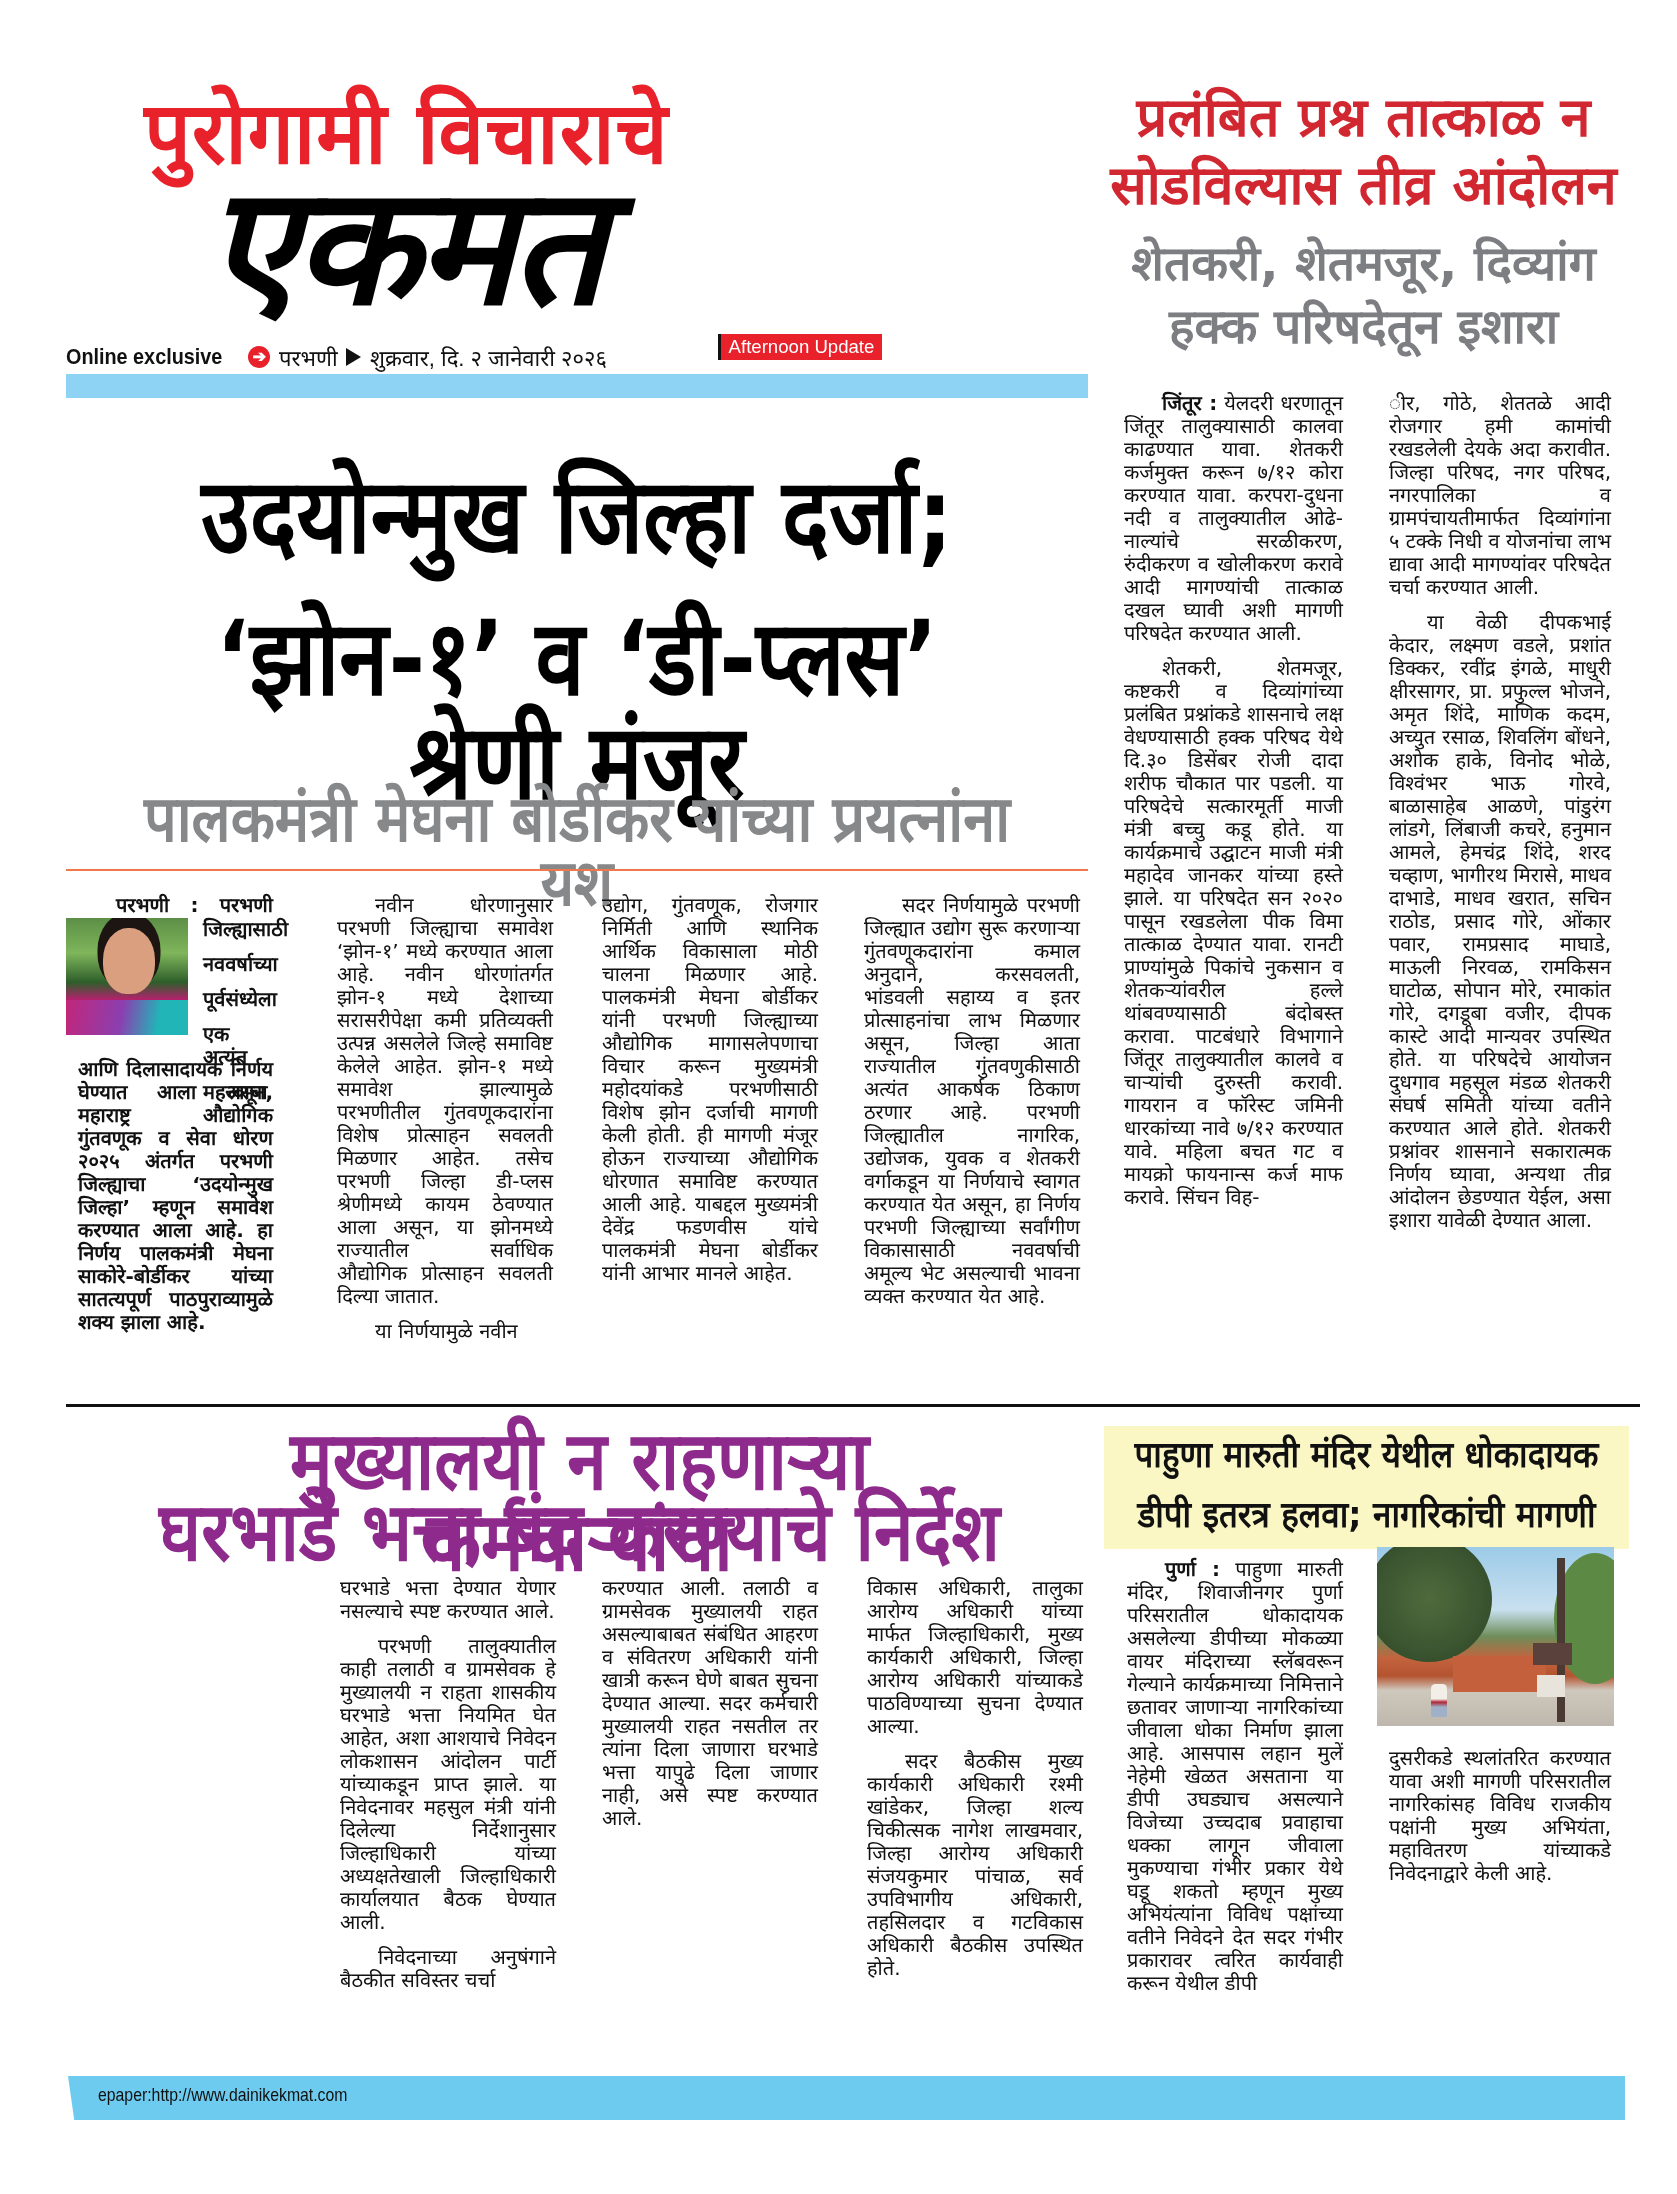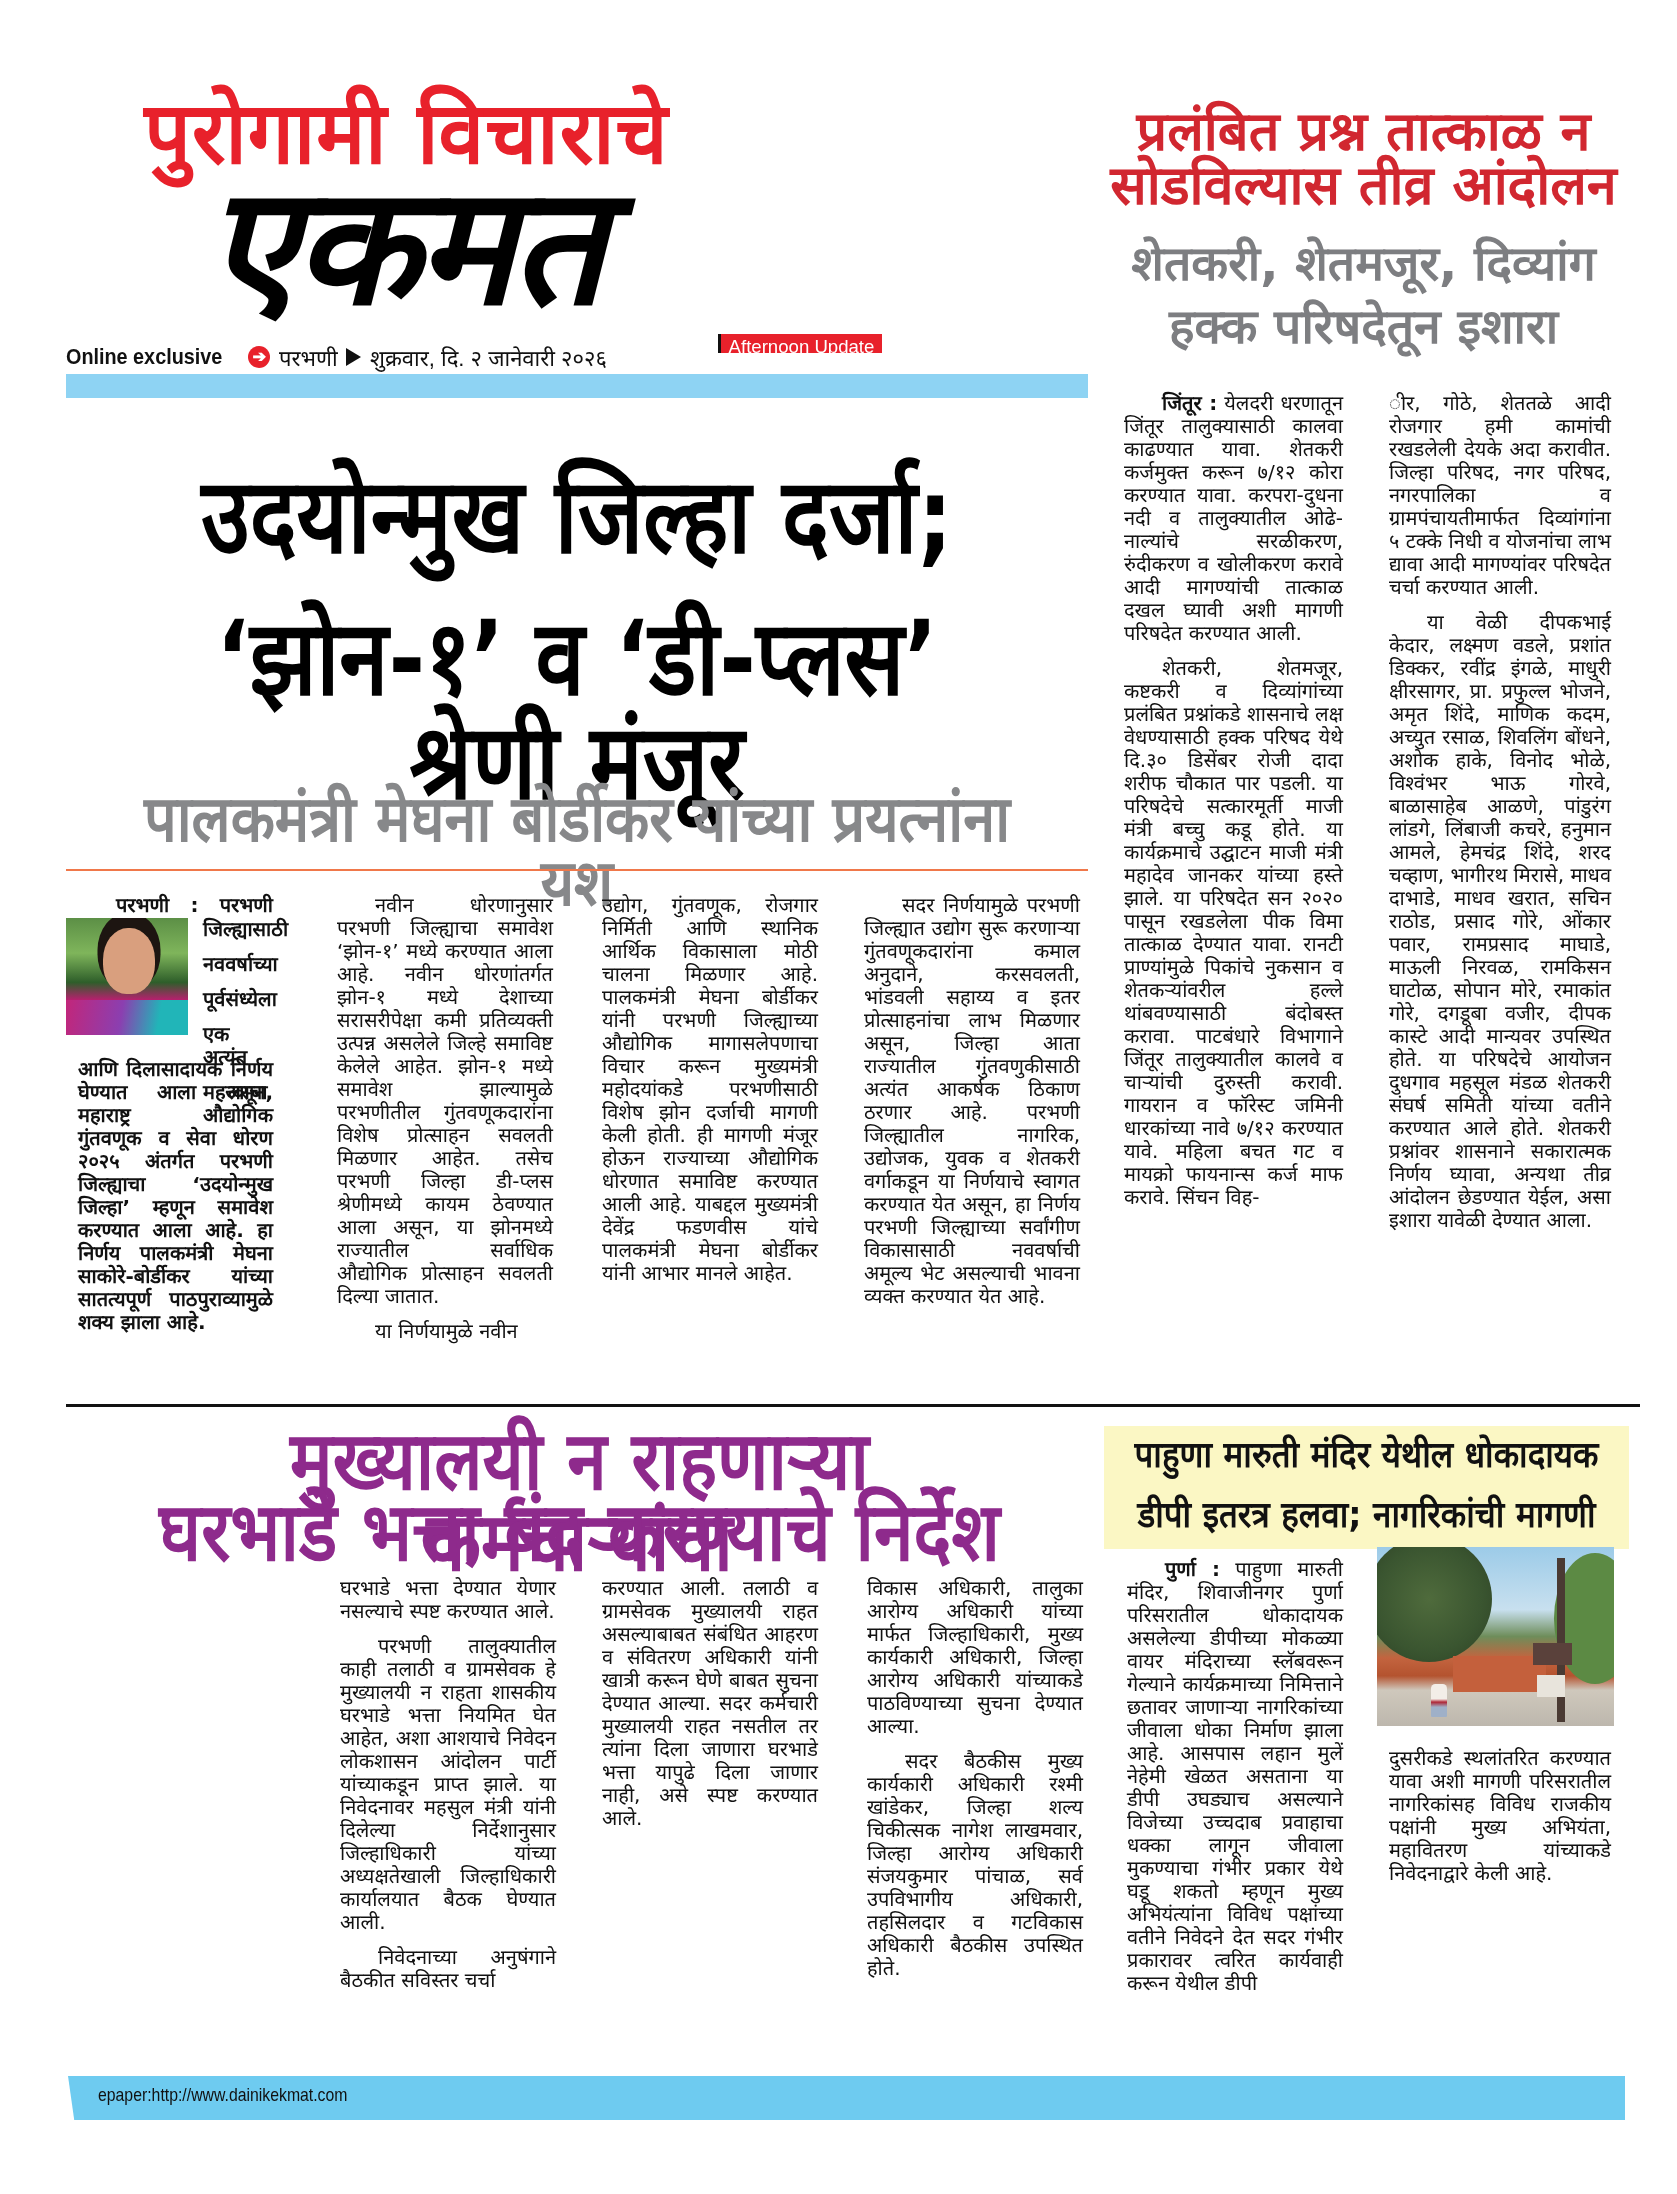--- a/index.html
+++ b/index.html
@@ -14,21 +14,21 @@
   .logo { left: 76px; top: 164px; width: 656px; text-align: center;
           font-family: "DejaVu Serif", serif; font-weight: bold; font-size: 164px;
           color: #000000; line-height: 1; font-style: italic; letter-spacing: -3.3px; }
   .dateline { left: 66px; top: 340px; height: 33px; display: flex; align-items: center; gap: 8.7px;
               font-size: 22px; font-family: "Liberation Sans", sans-serif; }
   .dateline .ol { font-weight: bold; transform: scaleX(0.9); transform-origin: left; }
   .circ-arrow { width: 22px; height: 22px; border-radius: 50%; background: #e8212b;
                 color: #fff; font-size: 16.4px; display: flex; align-items: center; justify-content: center; font-weight: bold; }
   .tri { width: 0; height: 0; border-top: 9.8px solid transparent; border-bottom: 9.8px solid transparent;
          border-left: 15.3px solid #111; }
-  .afternoon { left: 718px; top: 334px; height: 19px; padding: 0 7.6px; background: #e8212b; color: #fff;
+  .afternoon { left: 718px; top: 334px; height: 26px; padding: 0 7.6px; background: #e8212b; color: #fff;
                font-family: "Liberation Sans", sans-serif; font-size: 18.6px; line-height: 26px;
                border-left: 3.3px solid #111; text-align: center; }
   .blue-band { left: 66px; top: 374px; width: 1022px; height: 24px; background: #8ed3f3; }
 
   
   .tr-head { left: 1104px; width: 519px; text-align: center; font-weight: bold; line-height: 1.05; }
   .tr-red { color: #d12730; font-size: 54px; }
   .tr-grey { color: #7d7e81; font-size: 48px; }
 
   
@@ -89,21 +89,21 @@
 <div class="abs dateline">
   <span class="ol">Online exclusive</span>
   <span class="circ-arrow">➔</span>
   <span>परभणी</span>
   <span class="tri"></span>
   <span>शुक्रवार, दि. २ जानेवारी २०२६</span>
 </div>
 <div class="abs afternoon">Afternoon Update</div>
 <div class="abs blue-band"></div>
 
-<div class="abs tr-head tr-red" style="top:104px;">प्रलंबित प्रश्न तात्काळ न</div>
+<div class="abs tr-head tr-red" style="top:90px;">प्रलंबित प्रश्न तात्काळ न</div>
 <div class="abs tr-head tr-red" style="top:158px;">सोडविल्यास तीव्र आंदोलन</div>
 <div class="abs tr-head tr-grey" style="top:238px;">शेतकरी, शेतमजूर, दिव्यांग</div>
 <div class="abs tr-head tr-grey" style="top:301px;">हक्क परिषदेतून इशारा</div>
 
 <div class="abs lead-h" style="top:464px;">उदयोन्मुख जिल्हा दर्जा;</div>
 <div class="abs lead-h" style="top:606px;">‘झोन-१’ व ‘डी-प्लस’ श्रेणी मंजूर</div>
 <div class="abs lead-sub">पालकमंत्री मेघना बोर्डीकर यांच्या प्रयत्नांना यश</div>
 <div class="abs orange-rule"></div>
 
 <div class="abs col" style="left:66px; top:882px; width:219px;">

